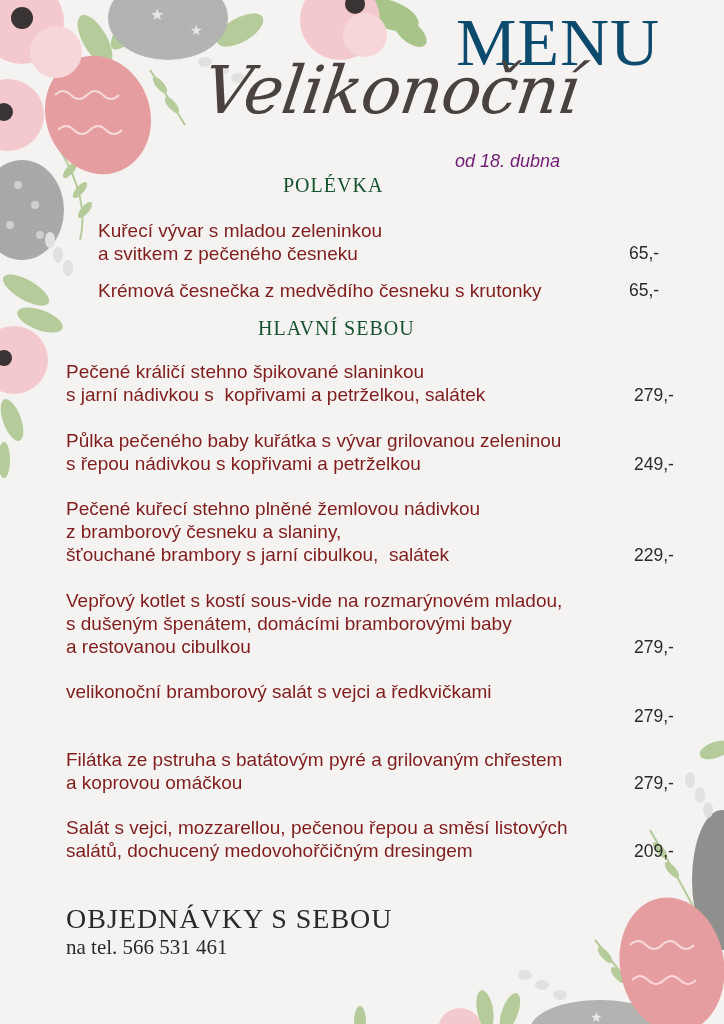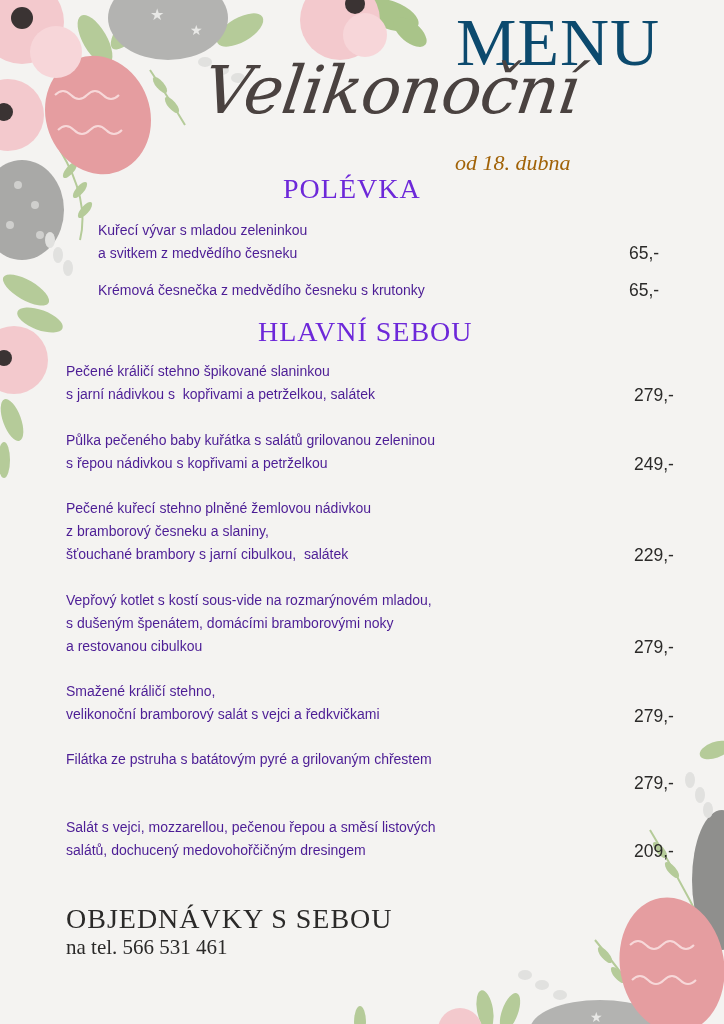--- a/index.html
+++ b/index.html
@@ -16,29 +16,29 @@
     color: #0c4a6e; line-height: 1;
   }
   .title-script {
     position: absolute; left: 204px; top: 58px;
     font-family: "DejaVu Serif", serif; font-style: italic; font-size: 66px;
     color: #4a4240; line-height: 1; letter-spacing: -1px;
     transform: skewX(-8deg);
   }
   .subtitle {
     position: absolute; left: 455px; top: 152px;
-    font-family: Liberation Serif, serif; font-style: italic; font-size: 22px;
-    color: #a16207; line-height: 1;
+    font-family: Liberation Sans, sans-serif; font-style: italic; font-size: 18px;
+    color: #701a75; line-height: 1;
   }
   .section-heading {
     position: absolute;
-    font-family: "Liberation Serif", serif; font-size: 28px; letter-spacing: 1px;
-    color: #6d28d9; line-height: 1;
-  }
-  .item { position: absolute; font-size: 14px; line-height: 23px; color: #4c1d95; }
+    font-family: "Liberation Serif", serif; font-size: 20px; letter-spacing: 1px;
+    color: #14532d; line-height: 1;
+  }
+  .item { position: absolute; font-size: 19px; line-height: 23px; color: #7f1d1d; }
   .item .line { display: block; white-space: pre; }
   .price { position: absolute; font-size: 17.5px; line-height: 23px; color: #2b2a29; }
   .footer-heading {
     position: absolute; left: 66px; top: 905px;
     font-family: "Liberation Serif", serif; font-size: 28px; letter-spacing: 1px; line-height: 1;
   }
   .footer-phone {
     position: absolute; left: 66px; top: 937px;
     font-family: "Liberation Serif", serif; font-size: 21px; line-height: 1;
   }
@@ -141,65 +141,65 @@
 </svg>
 
 <div class="title-menu">MENU</div>
 <div class="title-script">Velikonoční</div>
 <div class="subtitle">od 18. dubna</div>
 
 <div class="section-heading" style="left:283px;top:175px">POLÉVKA</div>
 
 <div class="item" style="left:98px;top:219px">
   <span class="line">Kuřecí vývar s mladou zeleninkou</span>
-  <span class="line">a svitkem z medvědího česneku</span>
+  <span class="line">a svitkem z pečeného česneku</span>
 </div>
 <div class="price" style="left:629px;top:242px">65,-</div>
 
 <div class="item" style="left:98px;top:279px">
   <span class="line">Krémová česnečka z medvědího česneku s krutonky</span>
 </div>
 <div class="price" style="left:629px;top:279px">65,-</div>
 
 <div class="section-heading" style="left:258px;top:318px">HLAVNÍ SEBOU</div>
 
 <div class="item" style="left:66px;top:360px">
   <span class="line">Pečené králičí stehno špikované slaninkou</span>
   <span class="line">s jarní nádivkou s  kopřivami a petrželkou, salátek</span>
 </div>
 <div class="price" style="left:634px;top:384px">279,-</div>
 
 <div class="item" style="left:66px;top:429px">
-  <span class="line">Půlka pečeného baby kuřátka s salátů grilovanou zeleninou</span>
+  <span class="line">Půlka pečeného baby kuřátka s vývar grilovanou zeleninou</span>
   <span class="line">s řepou nádivkou s kopřivami a petrželkou</span>
 </div>
 <div class="price" style="left:634px;top:453px">249,-</div>
 
 <div class="item" style="left:66px;top:497px">
   <span class="line">Pečené kuřecí stehno plněné žemlovou nádivkou</span>
   <span class="line">z bramborový česneku a slaniny,</span>
   <span class="line">šťouchané brambory s jarní cibulkou,  salátek</span>
 </div>
 <div class="price" style="left:634px;top:544px">229,-</div>
 
 <div class="item" style="left:66px;top:589px">
   <span class="line">Vepřový kotlet s kostí sous-vide na rozmarýnovém mladou,</span>
-  <span class="line">s dušeným špenátem, domácími bramborovými noky</span>
+  <span class="line">s dušeným špenátem, domácími bramborovými baby</span>
   <span class="line">a restovanou cibulkou</span>
 </div>
 <div class="price" style="left:634px;top:636px">279,-</div>
 
 <div class="item" style="left:66px;top:680px">
-  <span class="line">Smažené králičí stehno,</span>
   <span class="line">velikonoční bramborový salát s vejci a ředkvičkami</span>
 </div>
 <div class="price" style="left:634px;top:705px">279,-</div>
 
 <div class="item" style="left:66px;top:748px">
   <span class="line">Filátka ze pstruha s batátovým pyré a grilovaným chřestem</span>
+  <span class="line">a koprovou omáčkou</span>
 </div>
 <div class="price" style="left:634px;top:772px">279,-</div>
 
 <div class="item" style="left:66px;top:816px">
   <span class="line">Salát s vejci, mozzarellou, pečenou řepou a směsí listových</span>
   <span class="line">salátů, dochucený medovohořčičným dresingem</span>
 </div>
 <div class="price" style="left:634px;top:840px">209,-</div>
 
 <div class="footer-heading">OBJEDNÁVKY S SEBOU</div>

